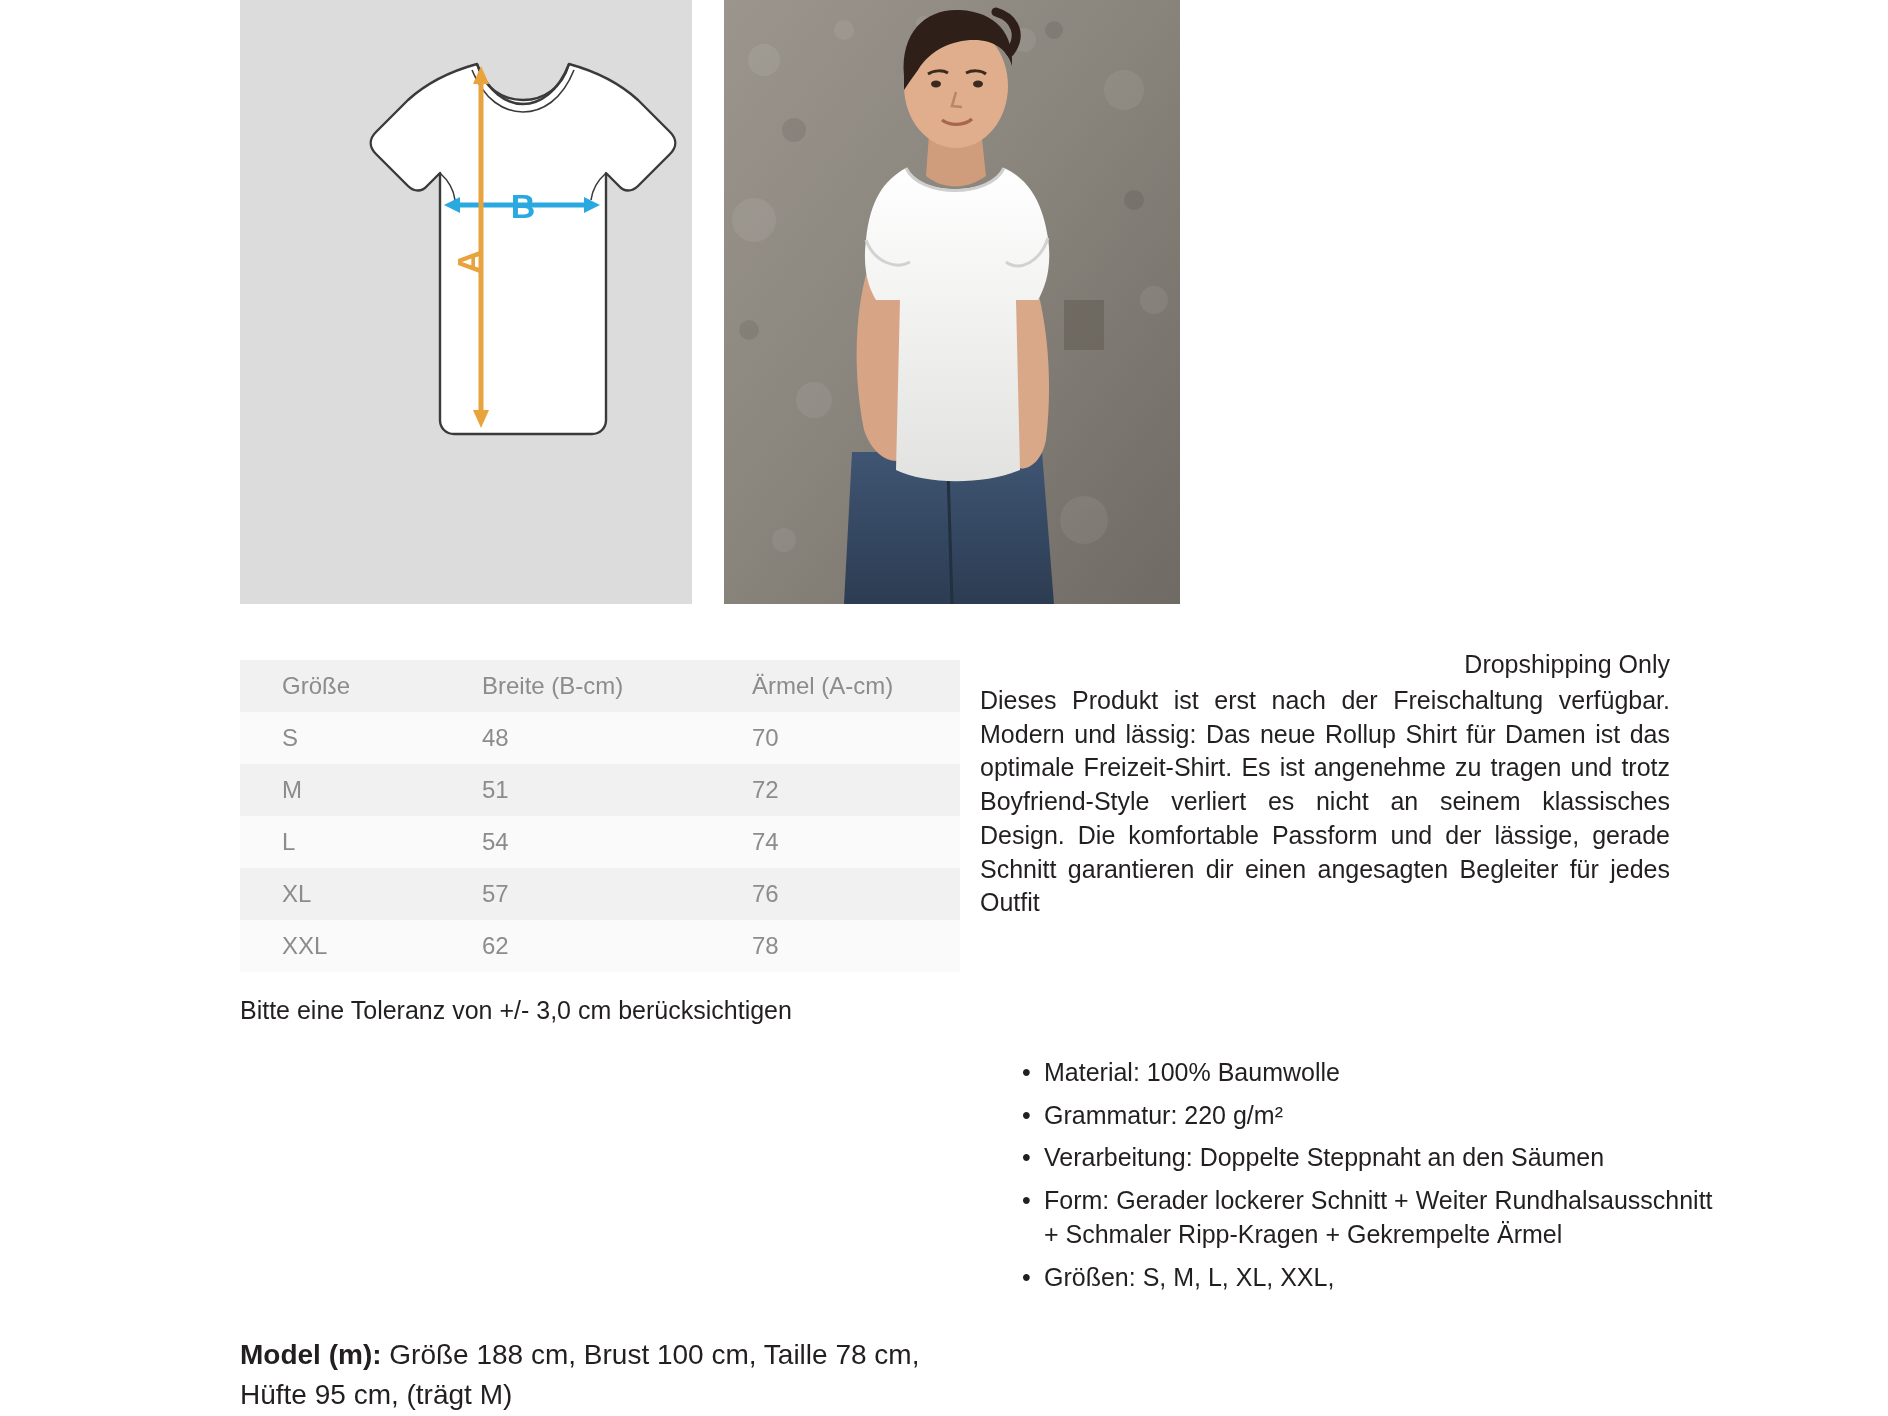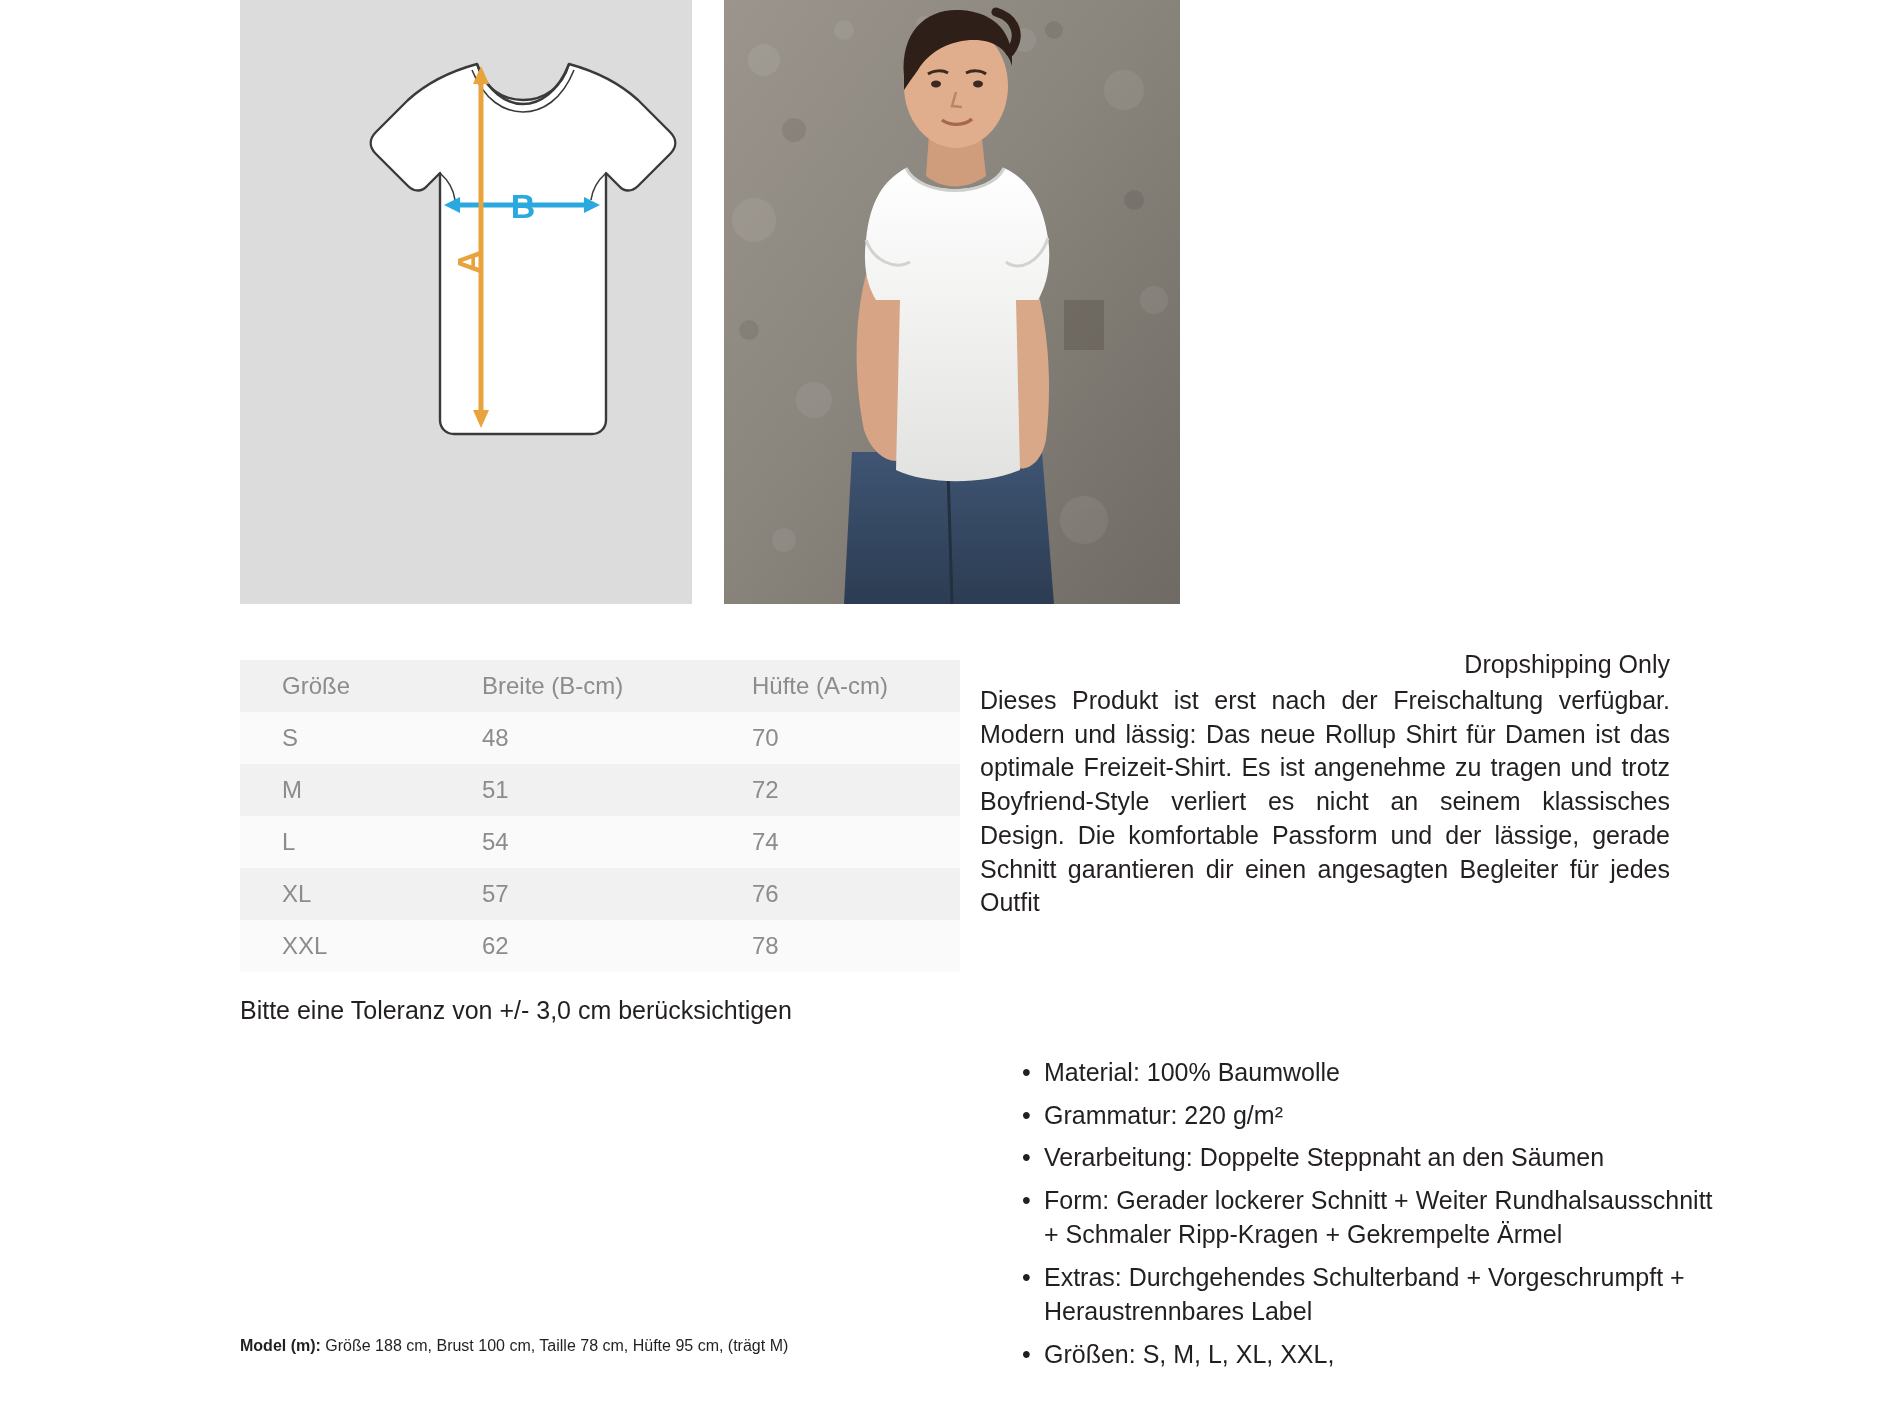--- a/index.html
+++ b/index.html
@@ -84,21 +84,21 @@
     top: 996px;
     font-size: 25px;
     color: #231f20;
   }
 
   .model-note {
     position: absolute;
     left: 240px;
     top: 1335px;
     width: 720px;
-    font-size: 16px;
+    font-size: 28px;
     line-height: 1.42;
     color: #231f20;
   }
   .model-note b { font-weight: bold; }
 
   
   .desc {
     position: absolute;
     left: 980px;
     top: 648px;
@@ -261,21 +261,21 @@
   <table class="size-table">
     <colgroup>
         <col class="c1">
         <col class="c2">
         <col class="c3">
       </colgroup>
     <thead>
       <tr>
         <th>Größe</th>
         <th>Breite (B-cm)</th>
-        <th>Hüfte (A-cm)</th>
+        <th>Ärmel (A-cm)</th>
       </tr>
     </thead>
     <tbody>
       <tr class="alt">
         <td>S</td>
         <td>48</td>
         <td>70</td>
       </tr>
       <tr>
         <td>M</td>
@@ -309,17 +309,16 @@
   <div class="desc">
     <div class="line1">Dropshipping Only</div>
     <div class="body">Dieses Produkt ist erst nach der Freischaltung verfügbar. Modern und lässig: Das neue Rollup Shirt für Damen ist das optimale Freizeit-Shirt. Es ist angenehme zu tragen und trotz Boyfriend-Style verliert es nicht an seinem klassisches Design. Die komfortable Passform und der lässige,  gerade Schnitt garantieren dir einen angesagten Begleiter für jedes Outfit</div>
   </div>
 
   <div class="features">
     <div class="li"><span>Material: 100% Baumwolle</span></div>
     <div class="li"><span>Grammatur: 220 g/m²</span></div>
     <div class="li"><span>Verarbeitung: Doppelte Steppnaht an den Säumen</span></div>
     <div class="li"><span>Form: Gerader lockerer Schnitt + Weiter Rundhalsausschnitt + Schmaler Ripp-Kragen + Gekrempelte Ärmel</span></div>
-    <div class="li"><span>Extras: Durchgehendes Schulterband + Vorgeschrumpft + Heraustrennbares Label</span></div>
     <div class="li"><span>Größen:  S, M, L, XL, XXL,</span></div>
   </div>
 
 </div>
 
 </body></html>

